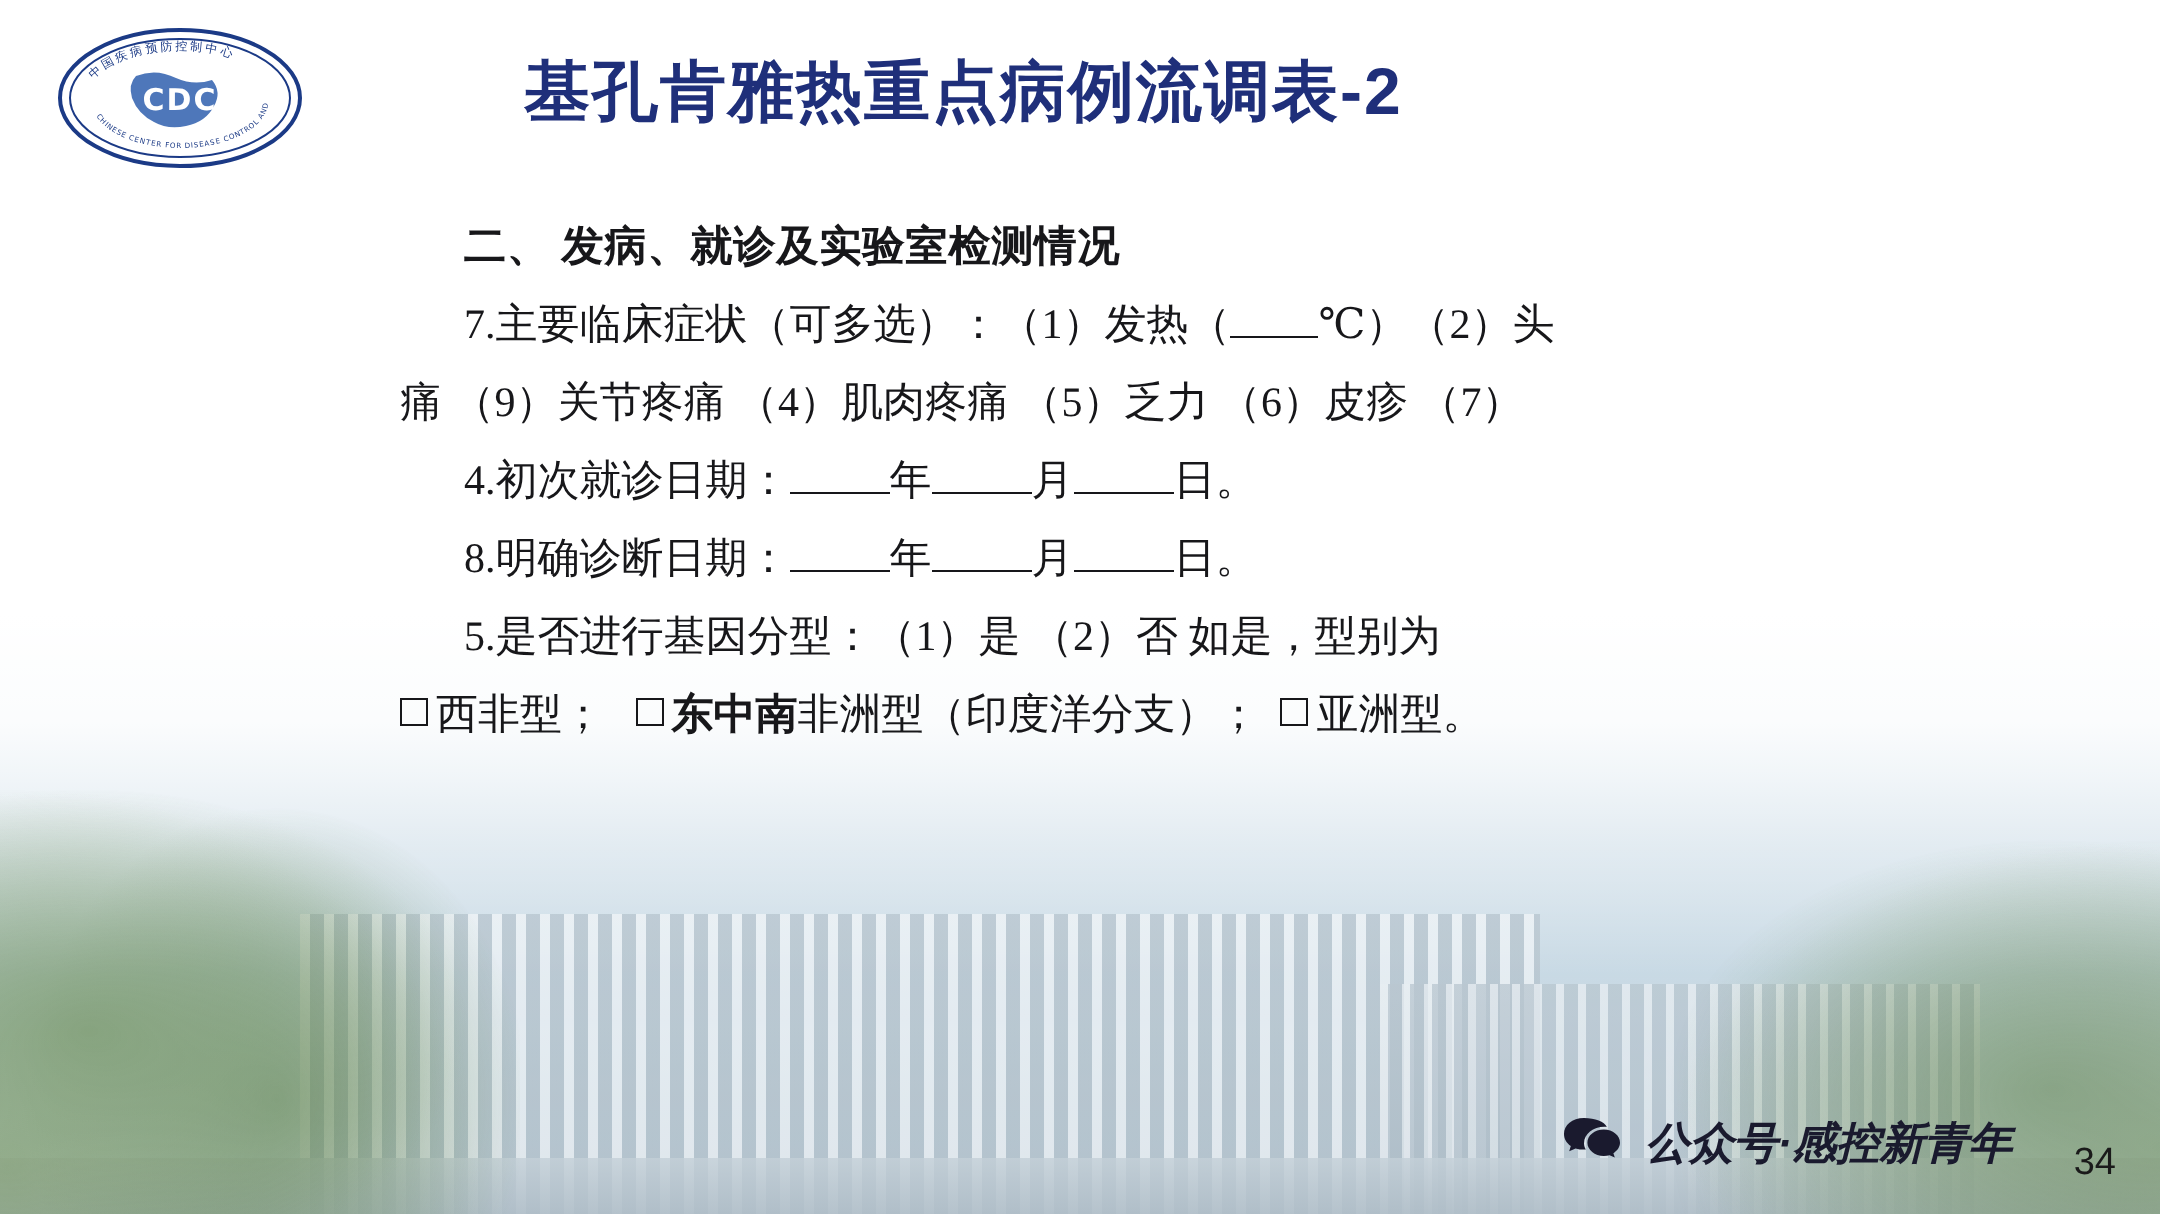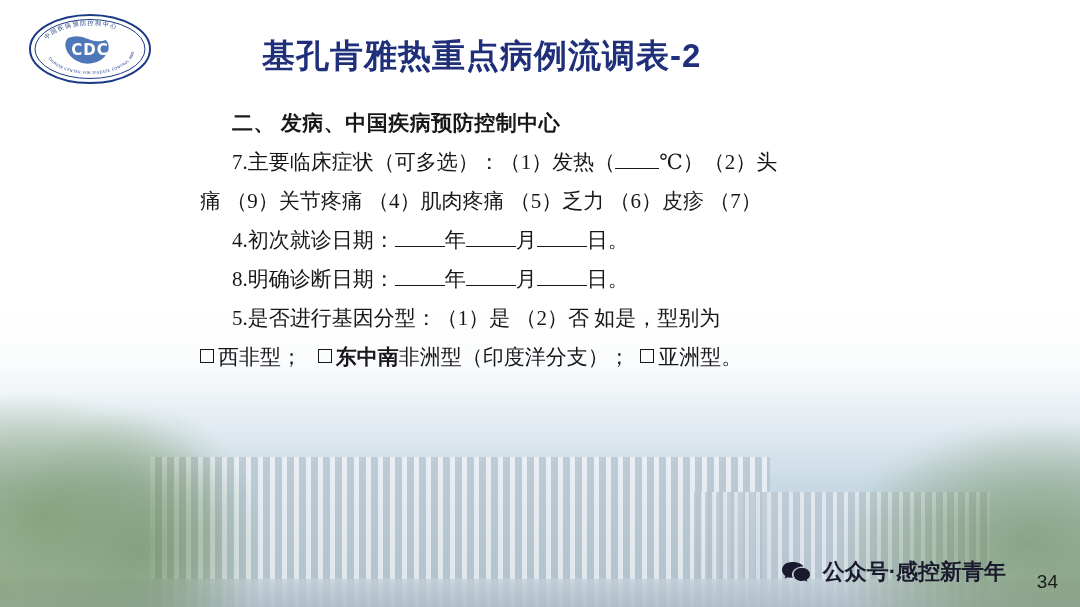--- a/index.html
+++ b/index.html
@@ -95,21 +95,21 @@
     left: 16px;
     top: 10px;
     width: 148px;
     height: 78px;
   }
 
   
   .title {
     position: absolute;
     left: 262px;
-    top: 34px;
+    top: 24px;
     font-family: "Liberation Sans", "DejaVu Sans", sans-serif;
     font-weight: bold;
     font-size: 33px;
     letter-spacing: 1px;
     color: #1f2f7a;
     white-space: nowrap;
   }
 
   
   .content {
@@ -153,26 +153,26 @@
     vertical-align: 1px;
   }
   .bold-dark { font-weight: bold; }
 
   
   .footer {
     position: absolute;
     right: 74px;
     bottom: 20px;
     display: flex;
-    align-items: center;
     gap: 12px;
     color: #1a1a2e;
     font-size: 22px;
     font-family: "Liberation Sans", "DejaVu Sans", sans-serif;
     font-weight: bold;
+    font-style: italic;
   }
   .wechat-icon {
     width: 30px;
     height: 25px;
   }
   .page-num {
     position: absolute;
     right: 22px;
     bottom: 14px;
     font-family: "Liberation Sans", "DejaVu Sans", sans-serif;
@@ -208,21 +208,21 @@
       </text>
       <path d="M52 28 q10 -4 20 1 q9 4 18 1 q5 6 1 13 q-4 8 -14 10 q-9 2 -16 -2 q-8 -4 -11 -12 q-2 -7 2 -11 z" fill="#2f5fae" opacity="0.85"></path>
       <text x="74" y="45" text-anchor="middle" font-size="15" font-weight="bold" fill="#ffffff" font-family="DejaVu Sans, sans-serif" letter-spacing="1">CDC</text>
     </svg>
   </div>
 
   <div class="title">基孔肯雅热重点病例流调表-2</div>
 
   <div class="content">
 
-    <p class="para heading">二、 发病、中国疾病预防控制中心</p>
+    <p class="para heading">二、 发病、就诊及实验室检测情况</p>
 
 
     <p class="para">
       <span>7.主要临床症状（可多选）：（1）发热（</span><span class="ul w6"></span><span>℃）（2）头</span>
     </p>
     <p class="para wrap">痛 （9）关节疼痛 （4）肌肉疼痛 （5）乏力 （6）皮疹 （7）</p>
 
     <p class="para">
       <span>4.初次就诊日期：</span><span class="ul w4"></span><span>年</span><span class="ul w4"></span><span>月</span><span class="ul w4"></span><span>日。</span>
     </p>

